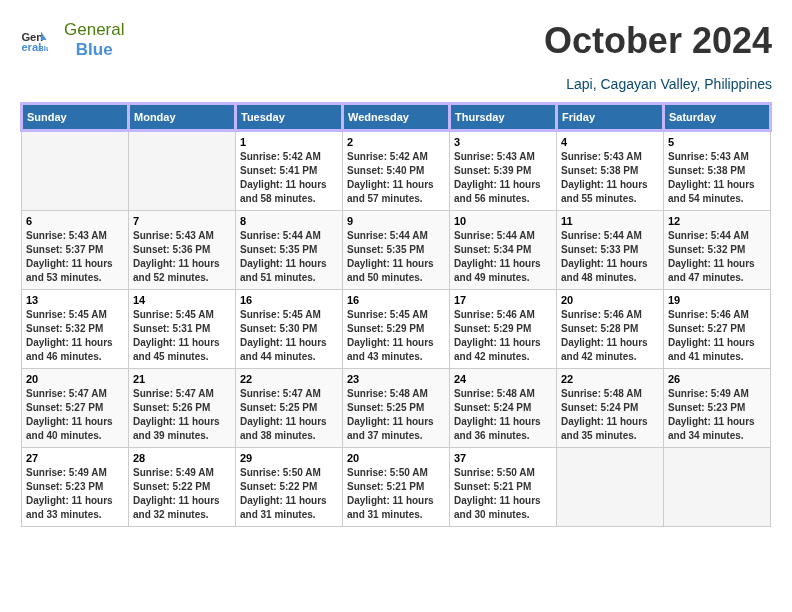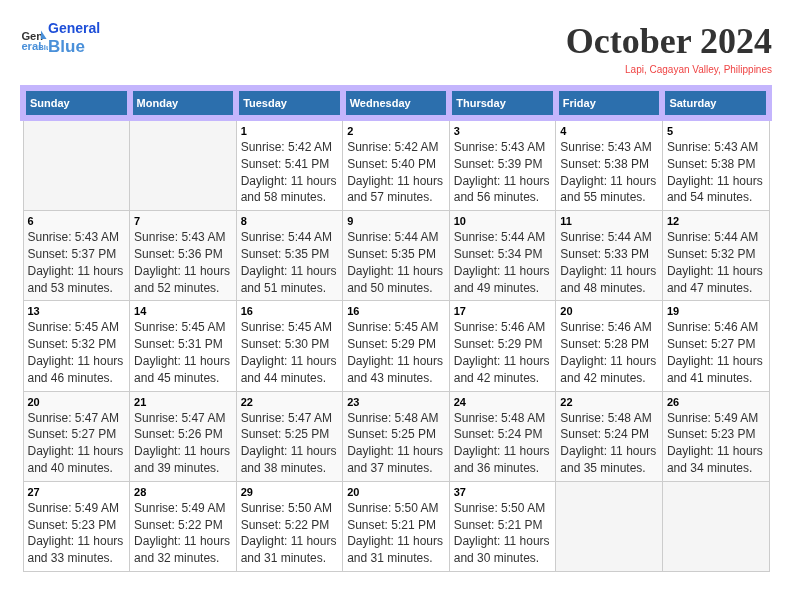--- a/index.html
+++ b/index.html
@@ -12,92 +12,93 @@
     }
     .header {
       display: flex;
       justify-content: space-between;
       align-items: flex-start;
       margin-bottom: 10px;
     }
     .logo {
       display: flex;
       align-items: center;
-      gap: 0;
+      gap: 16px;
+      text-align: center;
     }
     .logo-icon {
       width: 28px;
       height: 28px;
     }
     .title-section {
       text-align: right;
     }
     .month-title {
       font-size: 36px;
       font-weight: bold;
       color: #333;
-      font-family: Liberation Serif, serif;
     }
     .location {
-      font-size: 10px;
-      color: #ef4444;
-      margin-top: 2px;
+      font-size: 14px;
+      color: #0c4a6e;
+      margin-top: 14px;
     }
     .calendar {
       width: 100%;
       border-collapse: collapse;
       font-size: 10px;
     }
     .calendar th {
       background-color: #2c6fad;
       color: #fff;
       padding: 6px 4px;
       text-align: left;
       font-size: 11px;
-      border: 6px solid #c4b5fd;
+      border: 3px solid #c4b5fd;
     }
     .calendar td {
       border: 1px solid #ccc;
       padding: 4px;
       vertical-align: top;
       width: calc(100% / 7);
       min-height: 80px;
       background: #fff;
     }
     .calendar tr:nth-child(even) td {
       background: #f9f9f9;
     }
     .day-number {
       font-weight: bold;
       font-size: 11px;
       margin-bottom: 2px;
       display: block;
     }
     .day-info {
-      font-size: 12px;
+      font-size: 10px;
       color: #333;
       line-height: 1.4;
+      font-weight: bold;
     }
     .empty-cell {
       background: #f5f5f5 !important;
     }
   </style>
 </head>
 <body>
 
 <div class="header">
   <div class="logo">
     <svg class="logo-icon" viewBox="0 0 40 40">
       <text x="2" y="22" font-size="16" font-weight="bold" fill="#333">Gen</text>
       <text x="2" y="36" font-size="16" font-weight="bold" fill="#4a90d9">eral</text>
       <polygon points="30,8 38,20 30,20" fill="#4a90d9"></polygon>
       <text x="26" y="35" font-size="11" font-weight="bold" fill="#4a90d9">Blue</text>
     </svg>
     <div style="line-height:1.2;">
-      <div style="font-size:14px;font-weight:bold;color:#1d4ed8;">General</div>
+      <div style="font-size:17px;font-weight:normal;color:#4d7c0f;">General</div>
       <div style="font-size:17px;font-weight:bold;color:#4a90d9;">Blue</div>
     </div>
   </div>
   <div class="title-section">
     <div class="month-title">October 2024</div>
     <div class="location">Lapi, Cagayan Valley, Philippines</div>
   </div>
 </div>
 
 <table class="calendar">

